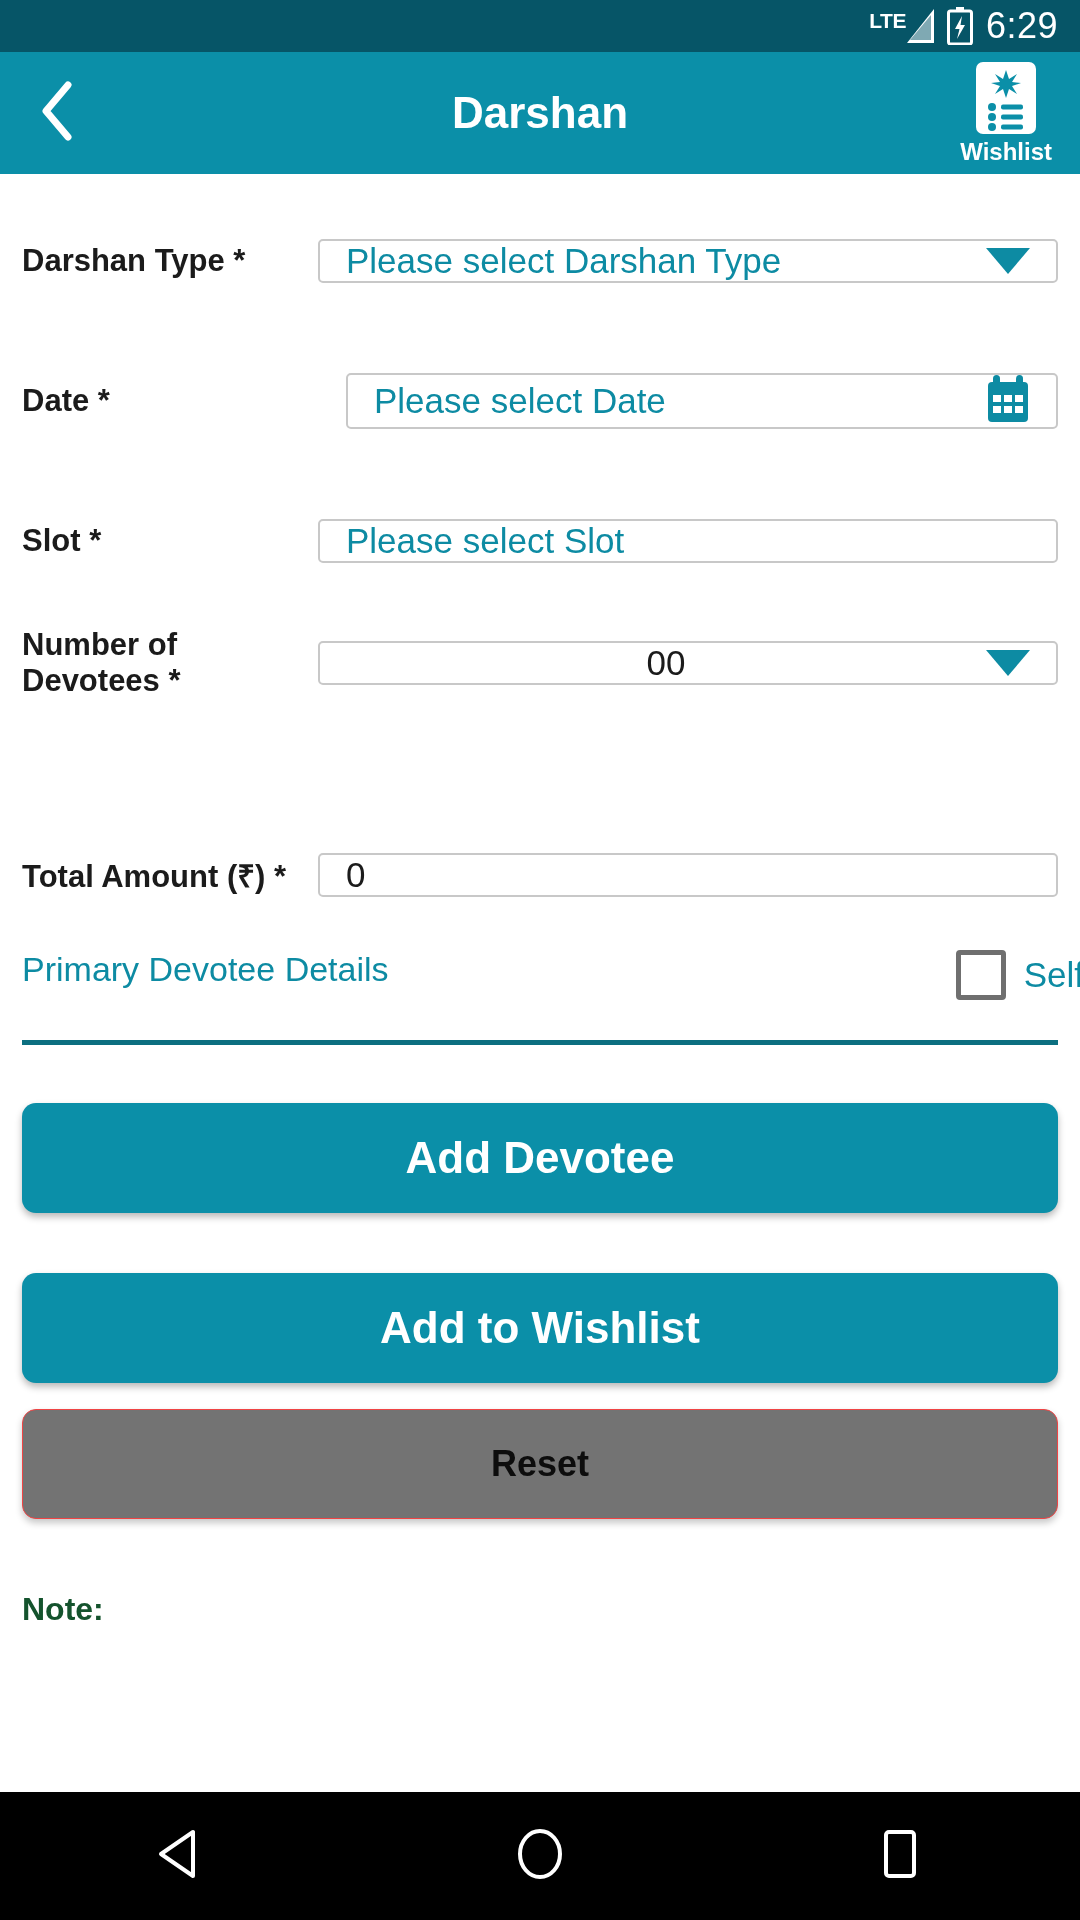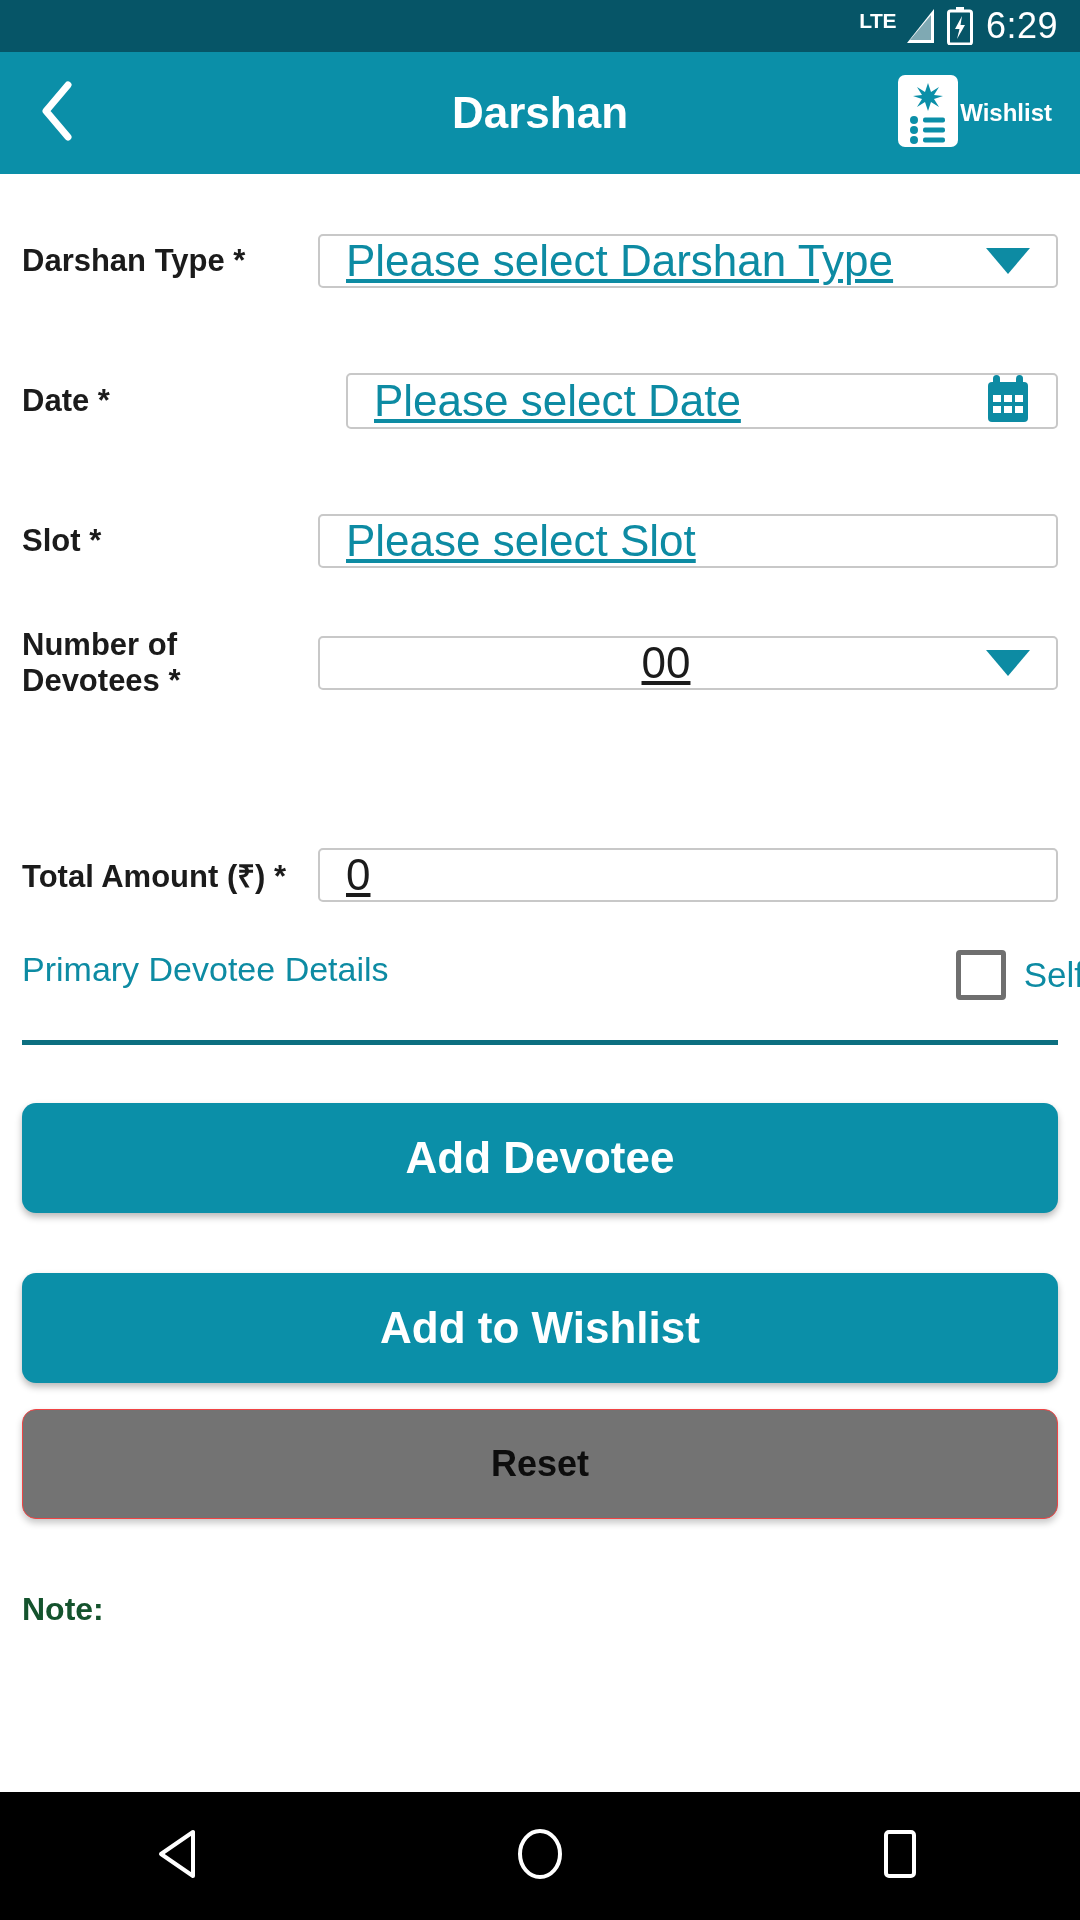--- a/index.html
+++ b/index.html
@@ -16,21 +16,21 @@
   .status-bar {
     height: 52px;
     background: #065567;
     display: flex;
     align-items: center;
     justify-content: flex-end;
     padding-right: 22px;
     gap: 14px;
   }
   .status-right { display: flex; align-items: center; gap: 13px; }
-  .lte-group { display: flex; align-items: flex-end; gap: 11px; }
+  .lte-group { display: flex; align-items: flex-end; gap: 1px; }
   .lte-text {
     color: #ffffff;
     font-size: 21px;
     font-weight: bold;
     letter-spacing: -0.5px;
     line-height: 1;
     margin-bottom: 12px;
   }
   .signal-tri { position: relative; width: 27px; height: 34px; }
   .signal-tri svg { display: block; }
@@ -63,21 +63,21 @@
     left: 0; right: 0;
     text-align: center;
     color: #ffffff;
     font-size: 44px;
     font-weight: bold;
     pointer-events: none;
   }
   .wishlist-btn {
     margin-left: auto;
     display: flex;
-    flex-direction: row;
+    flex-direction: column;
     align-items: center;
     gap: 2px;
     z-index: 2;
     margin-right: 8px;
   }
   .wishlist-label {
     color: #ffffff;
     font-size: 24px;
     font-weight: bold;
     line-height: 1;
@@ -102,24 +102,23 @@
     flex: 1;
     background: #ffffff;
     border: 2px solid #c8c8c8;
     border-radius: 5px;
     display: flex;
     align-items: center;
     padding: 0 26px;
     position: relative;
   }
   .field-box .value {
-    font-size: 44px;
+    font-size: 35px;
     color: #0d8ba3;
     flex: 1;
-    text-decoration: underline;
   }
   .field-box .value.dark { color: #1b1b1b; }
   .field-box .value.center { text-align: center; }
 
   .caret {
     width: 0; height: 0;
     border-left: 22px solid transparent;
     border-right: 22px solid transparent;
     border-top: 26px solid #0d8ba3;
     flex: none;

